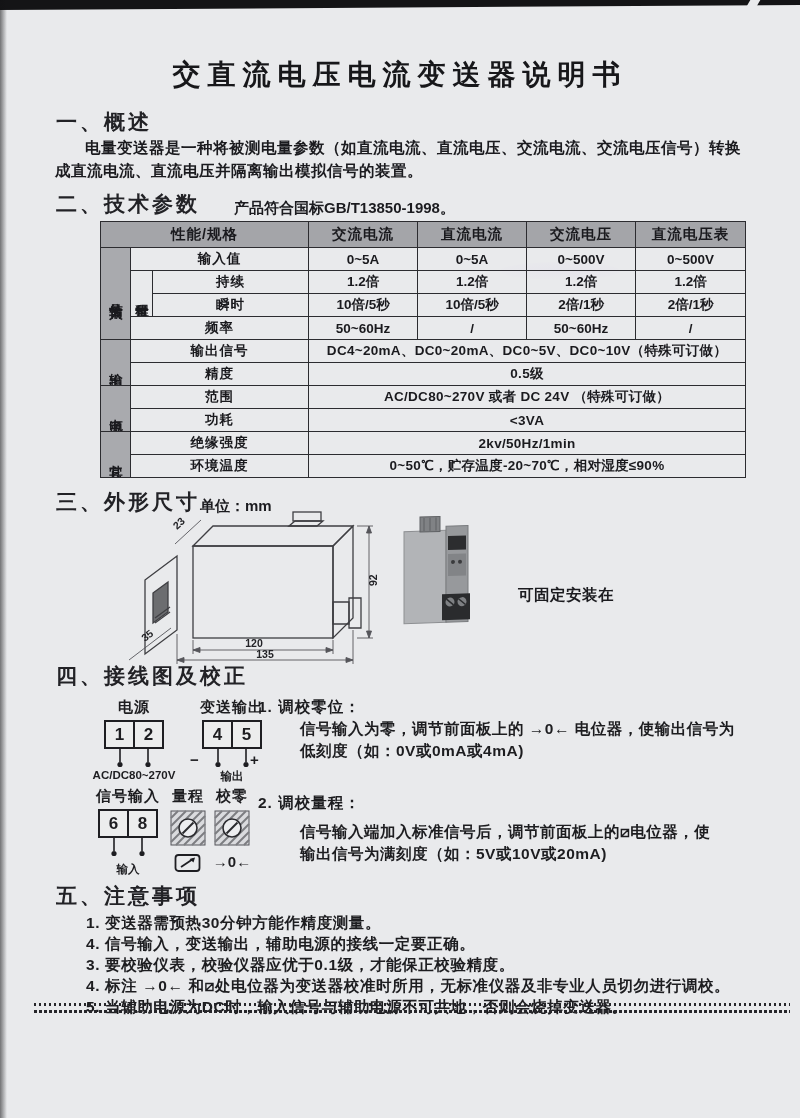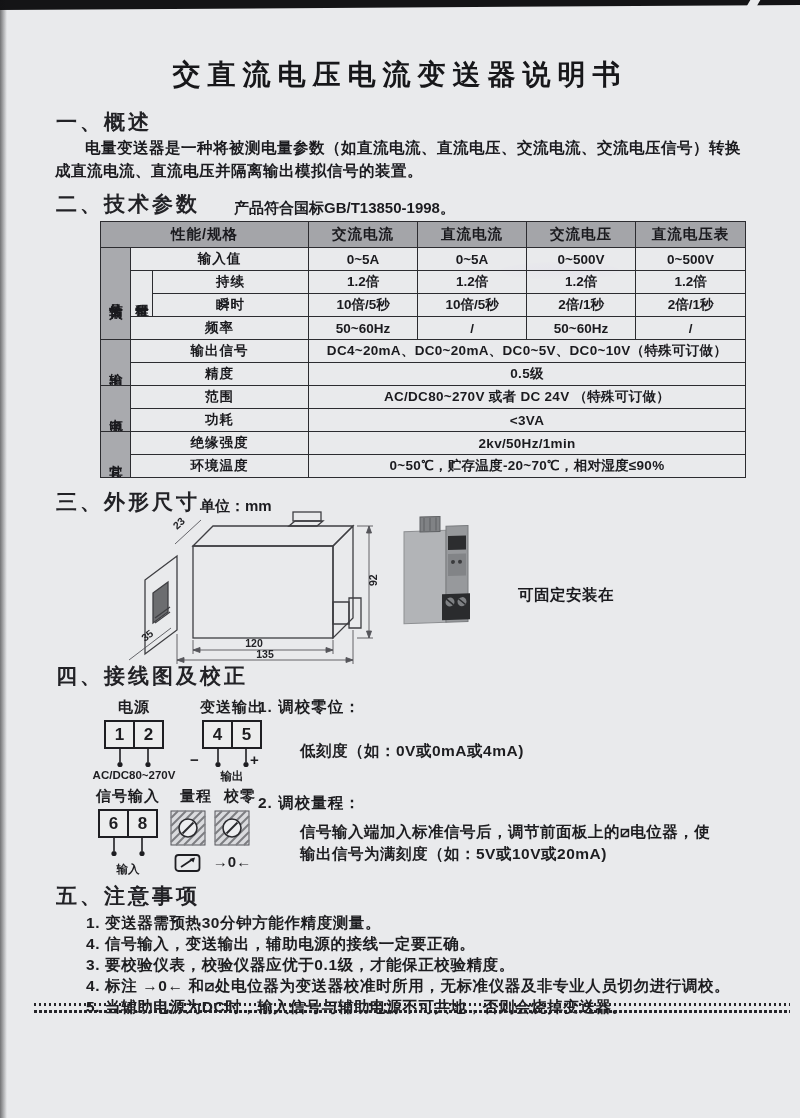--- a/index.html
+++ b/index.html
@@ -37,21 +37,21 @@
   td.wide{text-align:left;padding-left:14px;letter-spacing:0.3px;}
 
   
   .term-label{font-size:15px;font-weight:700;text-align:center;letter-spacing:1px;white-space:nowrap;}
   .term-box{display:flex;border:2px solid #1e1e22;background:#eceded;width:56px;margin:3px auto 0;}
   .term-cell{width:28px;height:25px;display:flex;align-items:center;justify-content:center;
              font-size:17px;font-weight:700;}
   .term-cell + .term-cell{border-left:2px solid #1e1e22;}
   .term-caption{font-size:11.5px;font-weight:700;text-align:center;white-space:nowrap;letter-spacing:0;}
   .leads{display:block;margin:0 auto;}
-  .pot-label{font-size:15px;font-weight:700;text-align:right;letter-spacing:1px;}
+  .pot-label{font-size:15px;font-weight:700;text-align:center;letter-spacing:1px;}
   .zero-sym{font-size:15px;font-weight:700;text-align:center;letter-spacing:0;}
   .cal-title{font-size:15.5px;font-weight:700;white-space:nowrap;letter-spacing:1px;}
   .cal-line{font-size:15.5px;font-weight:700;white-space:nowrap;letter-spacing:0.5px;}
   .sign{font-size:15px;font-weight:700;}
 
   
   .note-line{font-size:15.5px;font-weight:700;white-space:nowrap;letter-spacing:0.6px;line-height:21px;}
 
   
   .dots1{left:34px;top:1003px;width:756px;height:3px;
@@ -255,20 +255,21 @@
         <circle cx="16" cy="15.5" r="2.6" fill="#1e1e22"></circle>
         <circle cx="44" cy="15.5" r="2.6" fill="#1e1e22"></circle>
       </svg>
       <span class="sign abs" style="left:4px;top:2px;">−</span>
       <span class="sign abs" style="left:64px;top:2px;">+</span>
     </div>
     <div class="term-caption">输出</div>
   </div>
 
   <div class="abs cal-title" style="left:258px;top:697px;">1. 调校零位：</div>
+  <div class="abs cal-line" style="left:300px;top:719px;">信号输入为零，调节前面板上的 →0← 电位器，使输出信号为</div>
   <div class="abs cal-line" style="left:300px;top:741px;">低刻度（如：0V或0mA或4mA)</div>
 
   <div class="abs" style="left:82px;top:787px;width:92px;">
     <div class="term-label">信号输入</div>
     <div class="term-box">
       <div class="term-cell">6</div>
       <div class="term-cell">8</div>
     </div>
     <svg class="leads" width="60" height="20">
       <line x1="16" y1="0" x2="16" y2="13" stroke="#1e1e22" stroke-width="1.6"></line>

